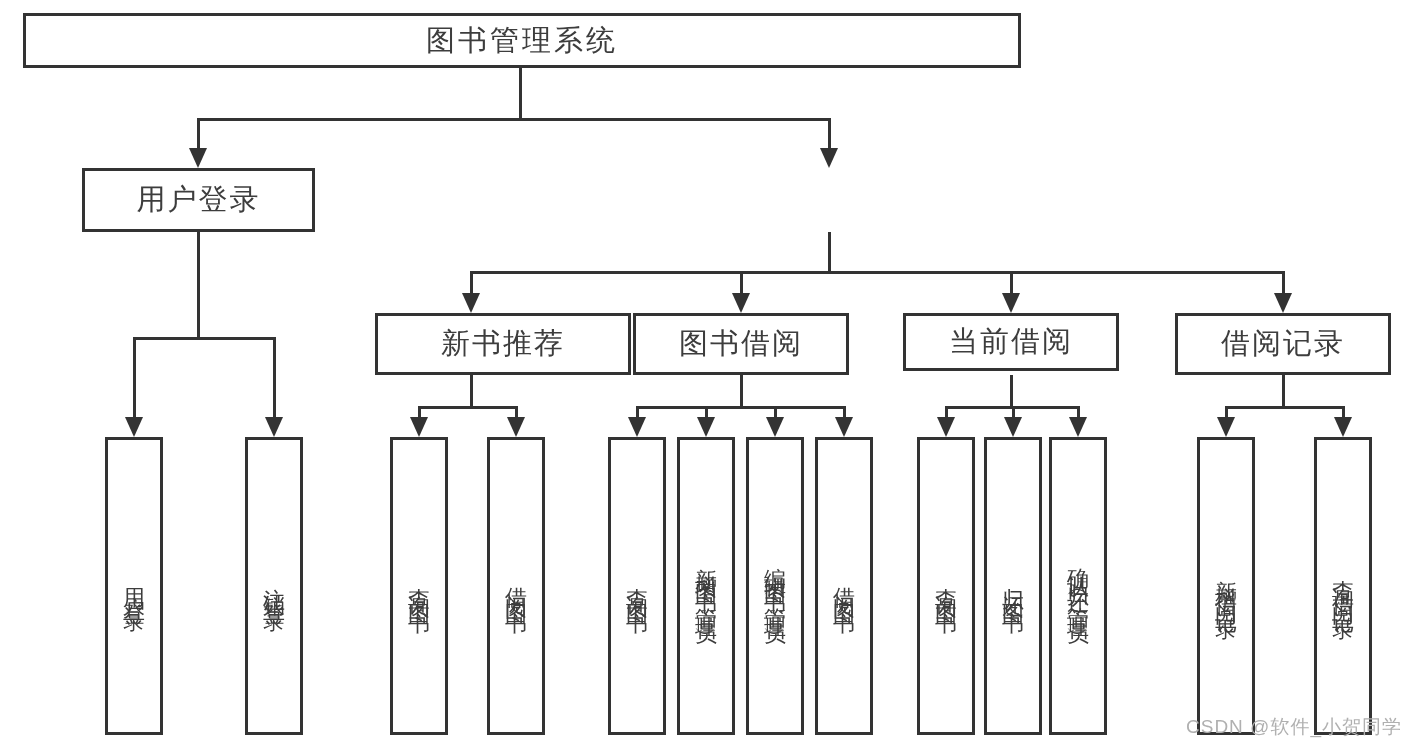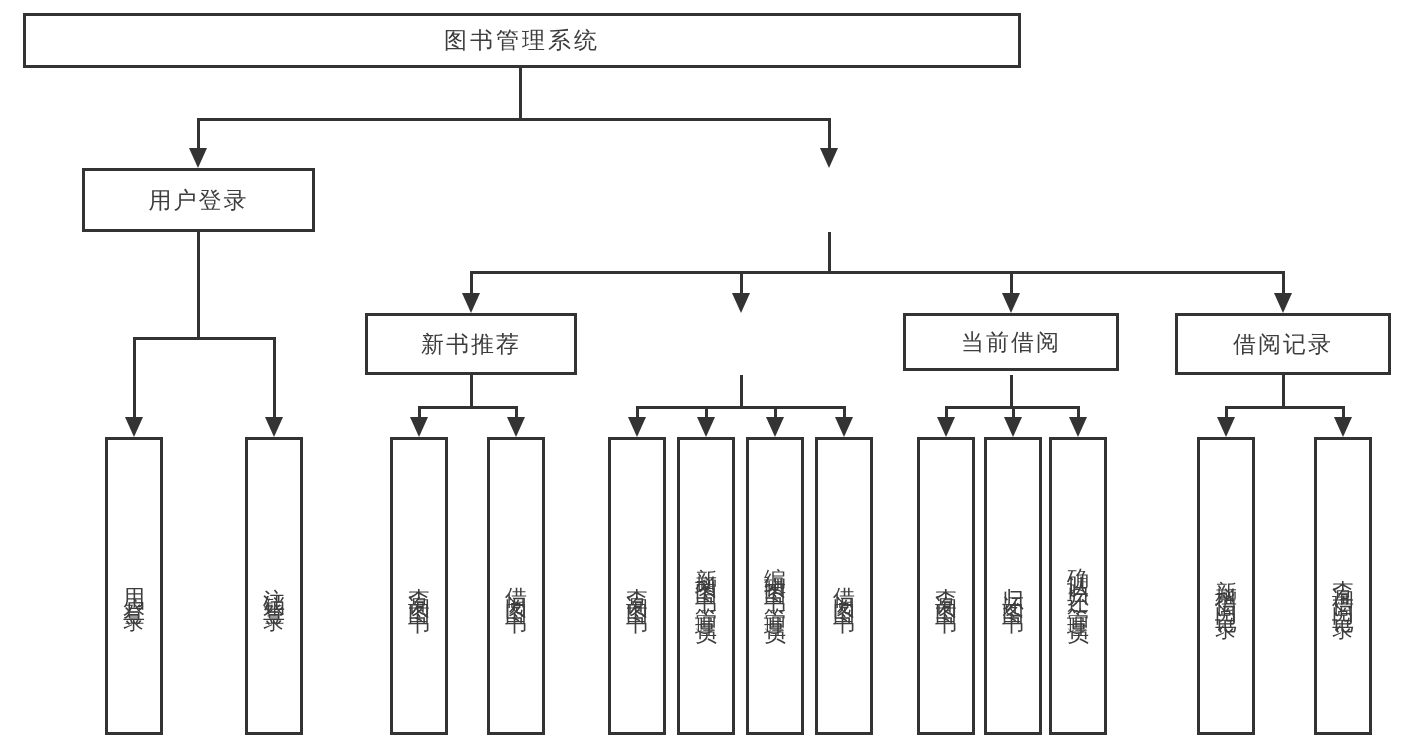--- a/index.html
+++ b/index.html
@@ -11,21 +11,21 @@
   html,body{margin:0;padding:0;background:var(--background);}
   .canvas{
     position:relative;width:1405px;height:747px;background:var(--background);
     font-family:"Liberation Sans","DejaVu Sans",sans-serif;overflow:hidden;
   }
   .box{
     position:absolute;box-sizing:border-box;border:3px solid var(--line);
     background:var(--background);display:flex;align-items:center;justify-content:center;
     color:var(--text);
   }
-  .hl{font-size:23px;letter-spacing:2px;white-space:nowrap;}
+  .hl{font-size:29px;letter-spacing:2px;white-space:nowrap;}
   .title{letter-spacing:3px;}
   .vl{writing-mode:vertical-rl;font-size:22px;letter-spacing:8px;line-height:1.1;}
   .ln{position:absolute;background:var(--line);}
   .ah{
     position:absolute;width:0;height:0;
     border-left:9px solid transparent;border-right:9px solid transparent;
     border-top:20px solid var(--line);
   }
   .wm{
     position:absolute;left:1186px;top:714px;font-size:19px;letter-spacing:1px;
@@ -63,22 +63,25 @@
   <div class="ln" style="left:470px;top:271px;width:814px;height:3px"></div>
   <div class="ln" style="left:470px;top:271px;width:3px;height:24px"></div>
   <div class="ah" style="left:462px;top:293px"></div>
   <div class="ln" style="left:740px;top:271px;width:3px;height:24px"></div>
   <div class="ah" style="left:732px;top:293px"></div>
   <div class="ln" style="left:1010px;top:271px;width:3px;height:24px"></div>
   <div class="ah" style="left:1002px;top:293px"></div>
   <div class="ln" style="left:1282px;top:271px;width:3px;height:24px"></div>
   <div class="ah" style="left:1274px;top:293px"></div>
 
-  <div class="box" style="left:365px;top:313px;width:212px;height:62px">
+  <div class="box" style="left:375px;top:313px;width:256px;height:62px">
     <span class="hl">新书推荐</span>
+  </div>
+  <div class="box" style="left:633px;top:313px;width:216px;height:62px">
+    <span class="hl">图书借阅</span>
   </div>
   <div class="box" style="left:903px;top:313px;width:216px;height:58px">
     <span class="hl">当前借阅</span>
   </div>
   <div class="box" style="left:1175px;top:313px;width:216px;height:62px">
     <span class="hl">借阅记录</span>
   </div>
 
   <div class="ln" style="left:470px;top:375px;width:3px;height:34px"></div>
   <div class="ln" style="left:740px;top:375px;width:3px;height:34px"></div>
@@ -153,14 +156,15 @@
     <span class="vl">确认归还（管理员）</span>
   </div>
 
   <div class="box" style="left:1197px;top:437px;width:58px;height:298px">
     <span class="vl">新增借阅记录</span>
   </div>
   <div class="box" style="left:1314px;top:437px;width:58px;height:298px">
     <span class="vl">查询借阅记录</span>
   </div>
 
+  <div class="wm">CSDN @软件_小贺同学</div>
 
 </div>
 
 </body></html>

